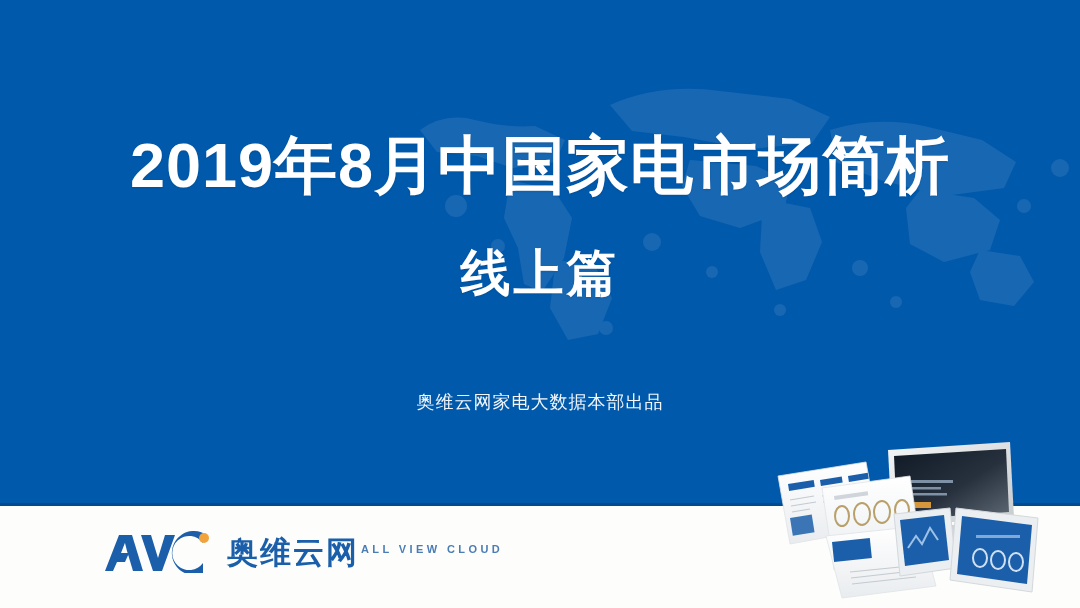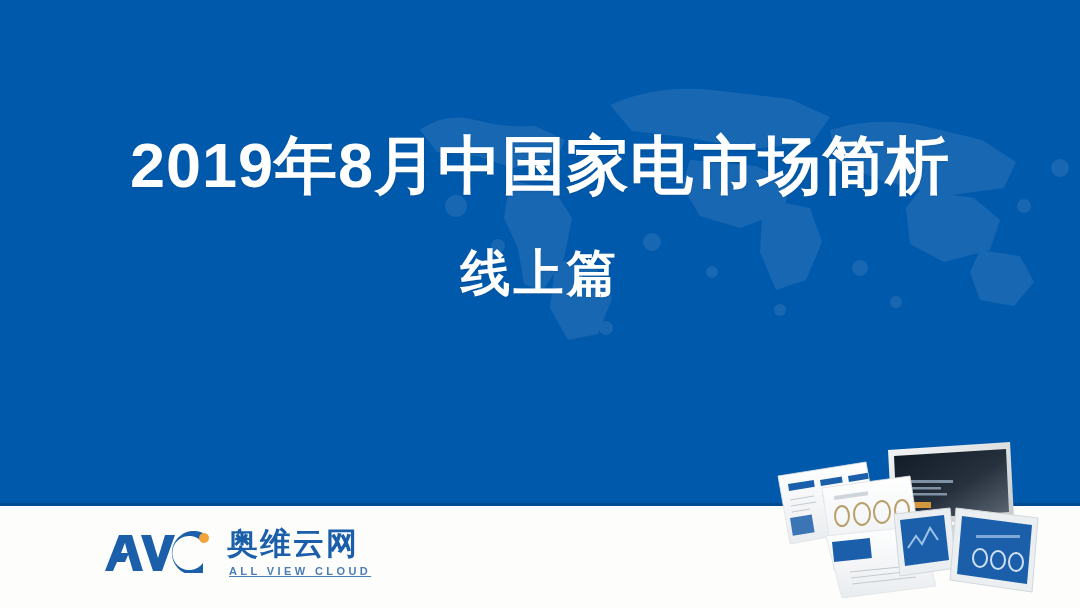--- a/index.html
+++ b/index.html
@@ -105,41 +105,40 @@
     align-items: center;
   }
   .logo-mark {
     width: 112px;
     height: 42px;
     display: block;
   }
   .logo-text {
     margin-left: 12px;
     display: flex;
-    flex-direction: column;
+    flex-direction: row;
     justify-content: space-between;
   }
   .logo-cn {
     color: #1b5faa;
     font-size: 31px;
     font-weight: bold;
     letter-spacing: 2px;
     line-height: 1;
     white-space: nowrap;
   }
   .logo-en {
     color: #4a7db5;
     font-size: 11px;
     font-weight: bold;
     letter-spacing: 3.4px;
     line-height: 1;
     margin-top: 7px;
     margin-left: 2px;
     white-space: nowrap;
-    text-decoration: underline;
   }
 
   
   .devices {
     position: absolute;
     right: 0;
     top: 440px;
     width: 310px;
     height: 168px;
   }
@@ -176,20 +175,21 @@
           <circle cx="420" cy="300" r="6"></circle>
         </g>
       </svg>
     </div>
 
     <div class="hero-bottom-edge"></div>
   </div>
 
   <div class="title">2019年8月中国家电市场简析</div>
   <div class="subtitle">线上篇</div>
+  <div class="byline">奥维云网家电大数据本部出品</div>
 
   <div class="footer"></div>
 
   <div class="logo">
     <svg class="logo-mark" viewBox="0 0 112 42" xmlns="http://www.w3.org/2000/svg">
 
       <path d="M2 40 L16 4 L25 4 L18 22 L26 22 L22 31 L14 31 L10 40 Z" fill="#1B5FAA"></path>
       <path d="M20 4 L29 4 L40 40 L30 40 L24 20 Z" fill="#1B5FAA"></path>
 
       <path d="M38 4 L48 4 L55 27 L62 4 L72 4 L59 40 L50 40 Z" fill="#1B5FAA"></path>

